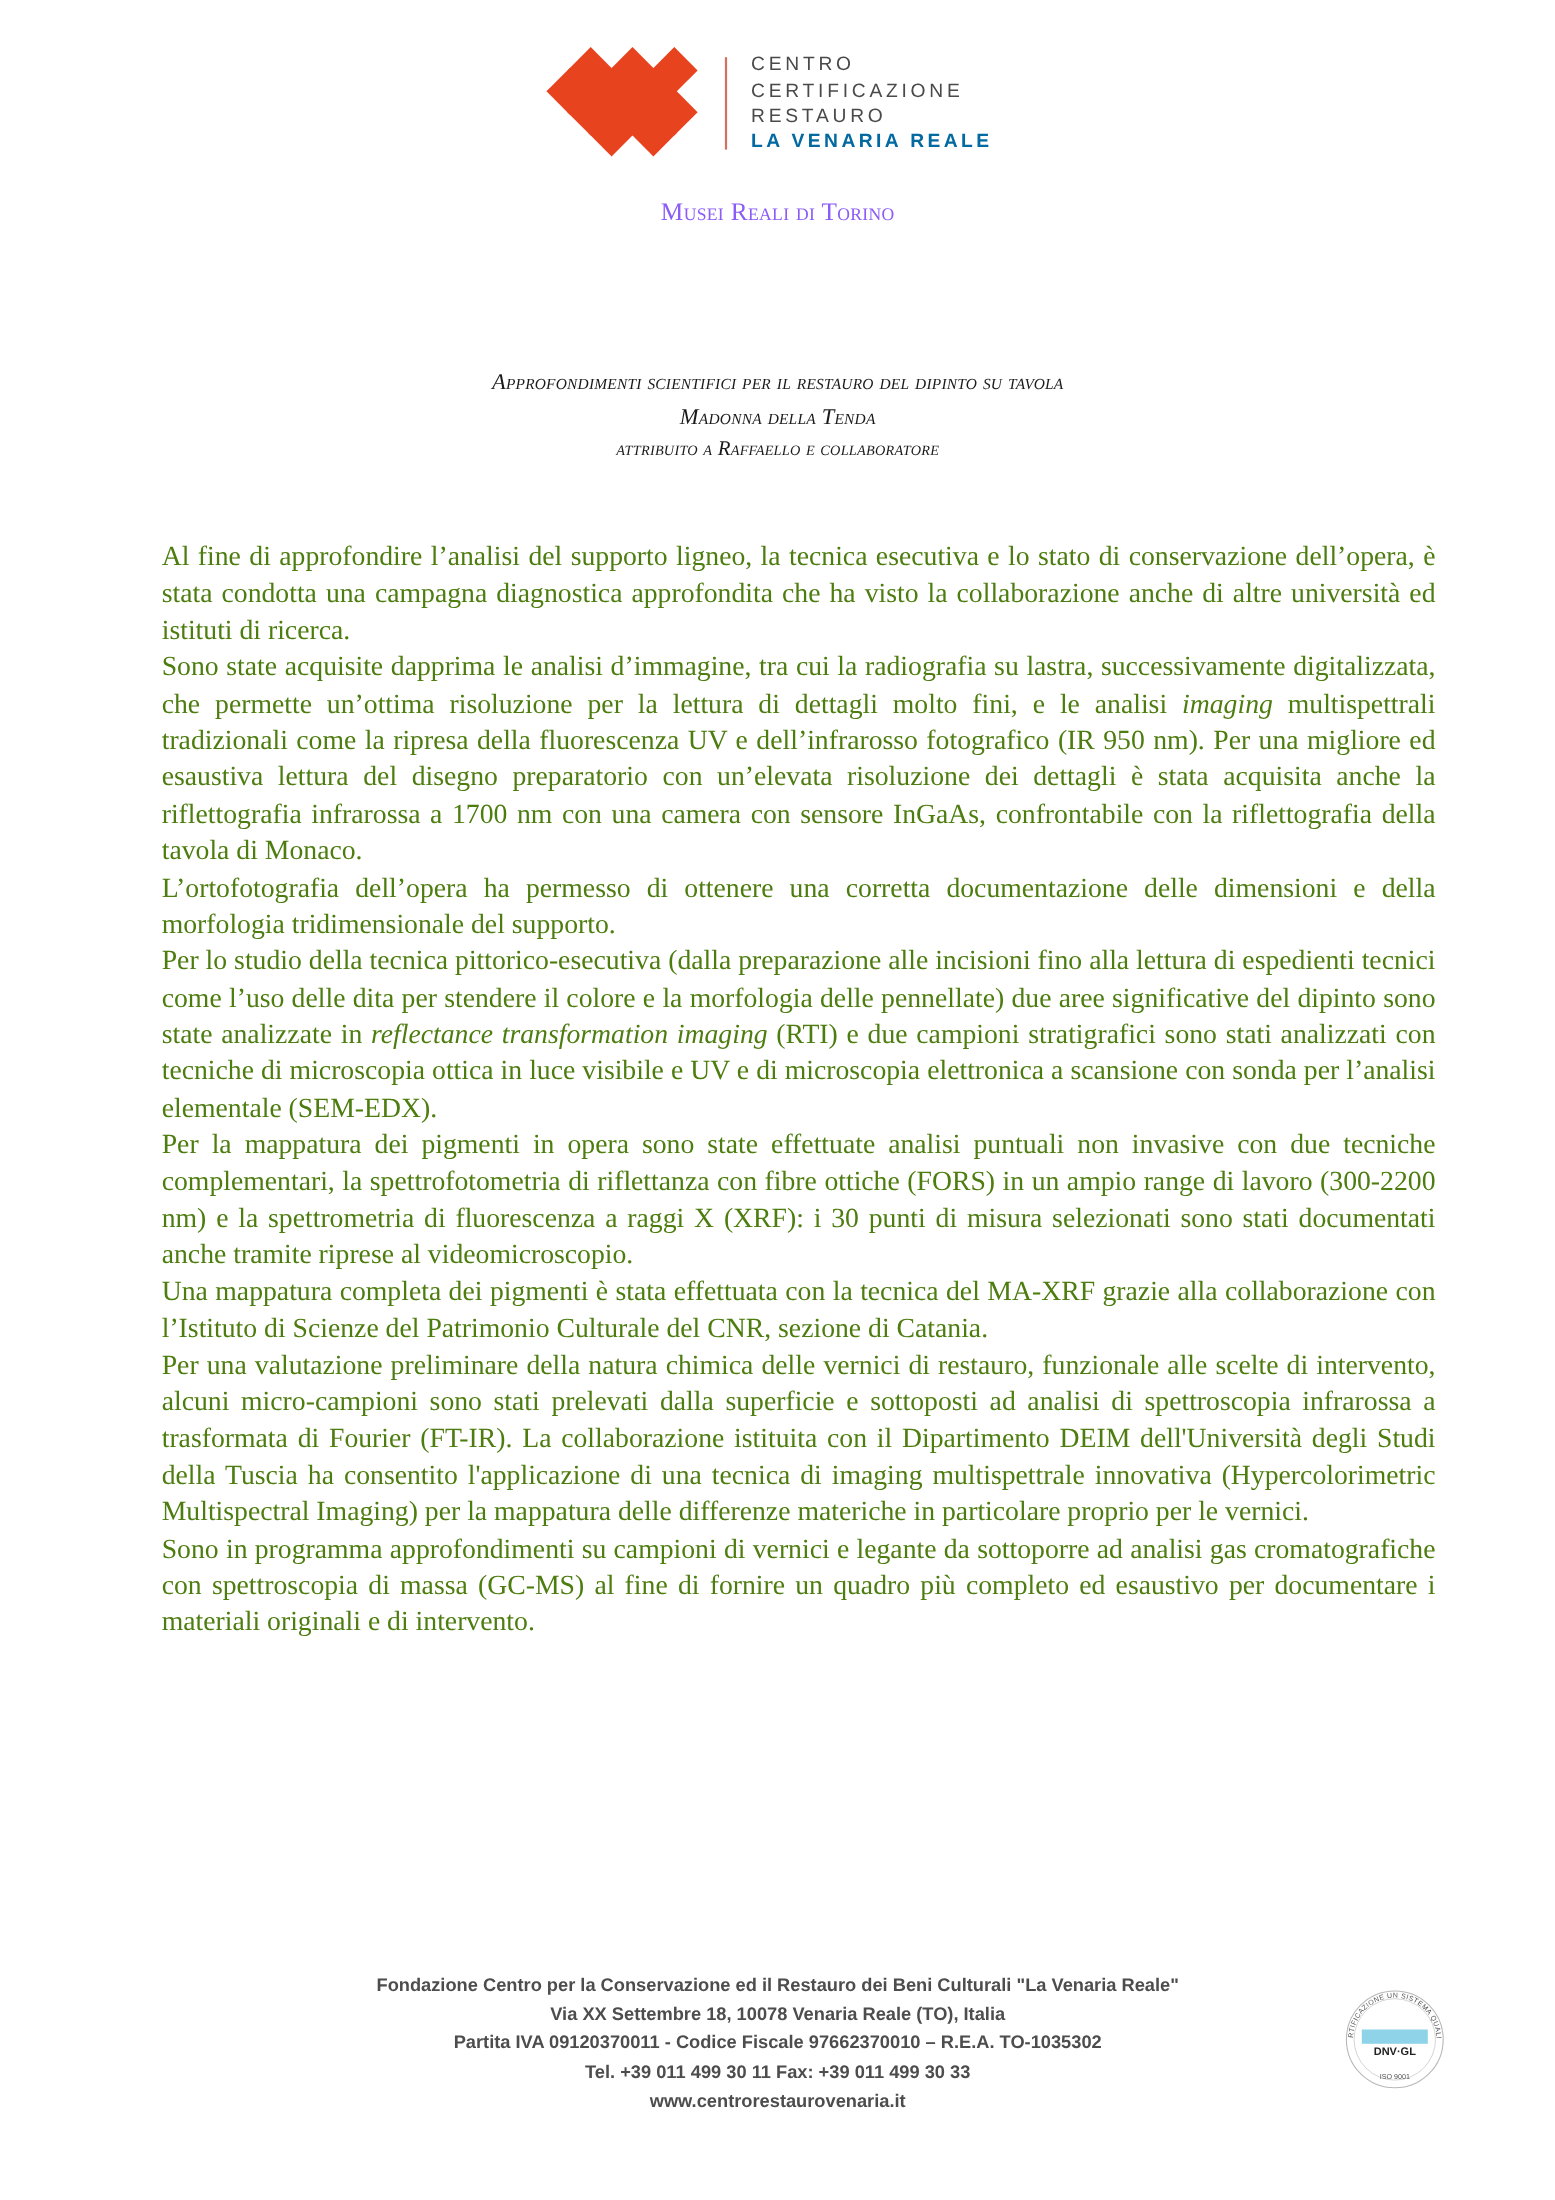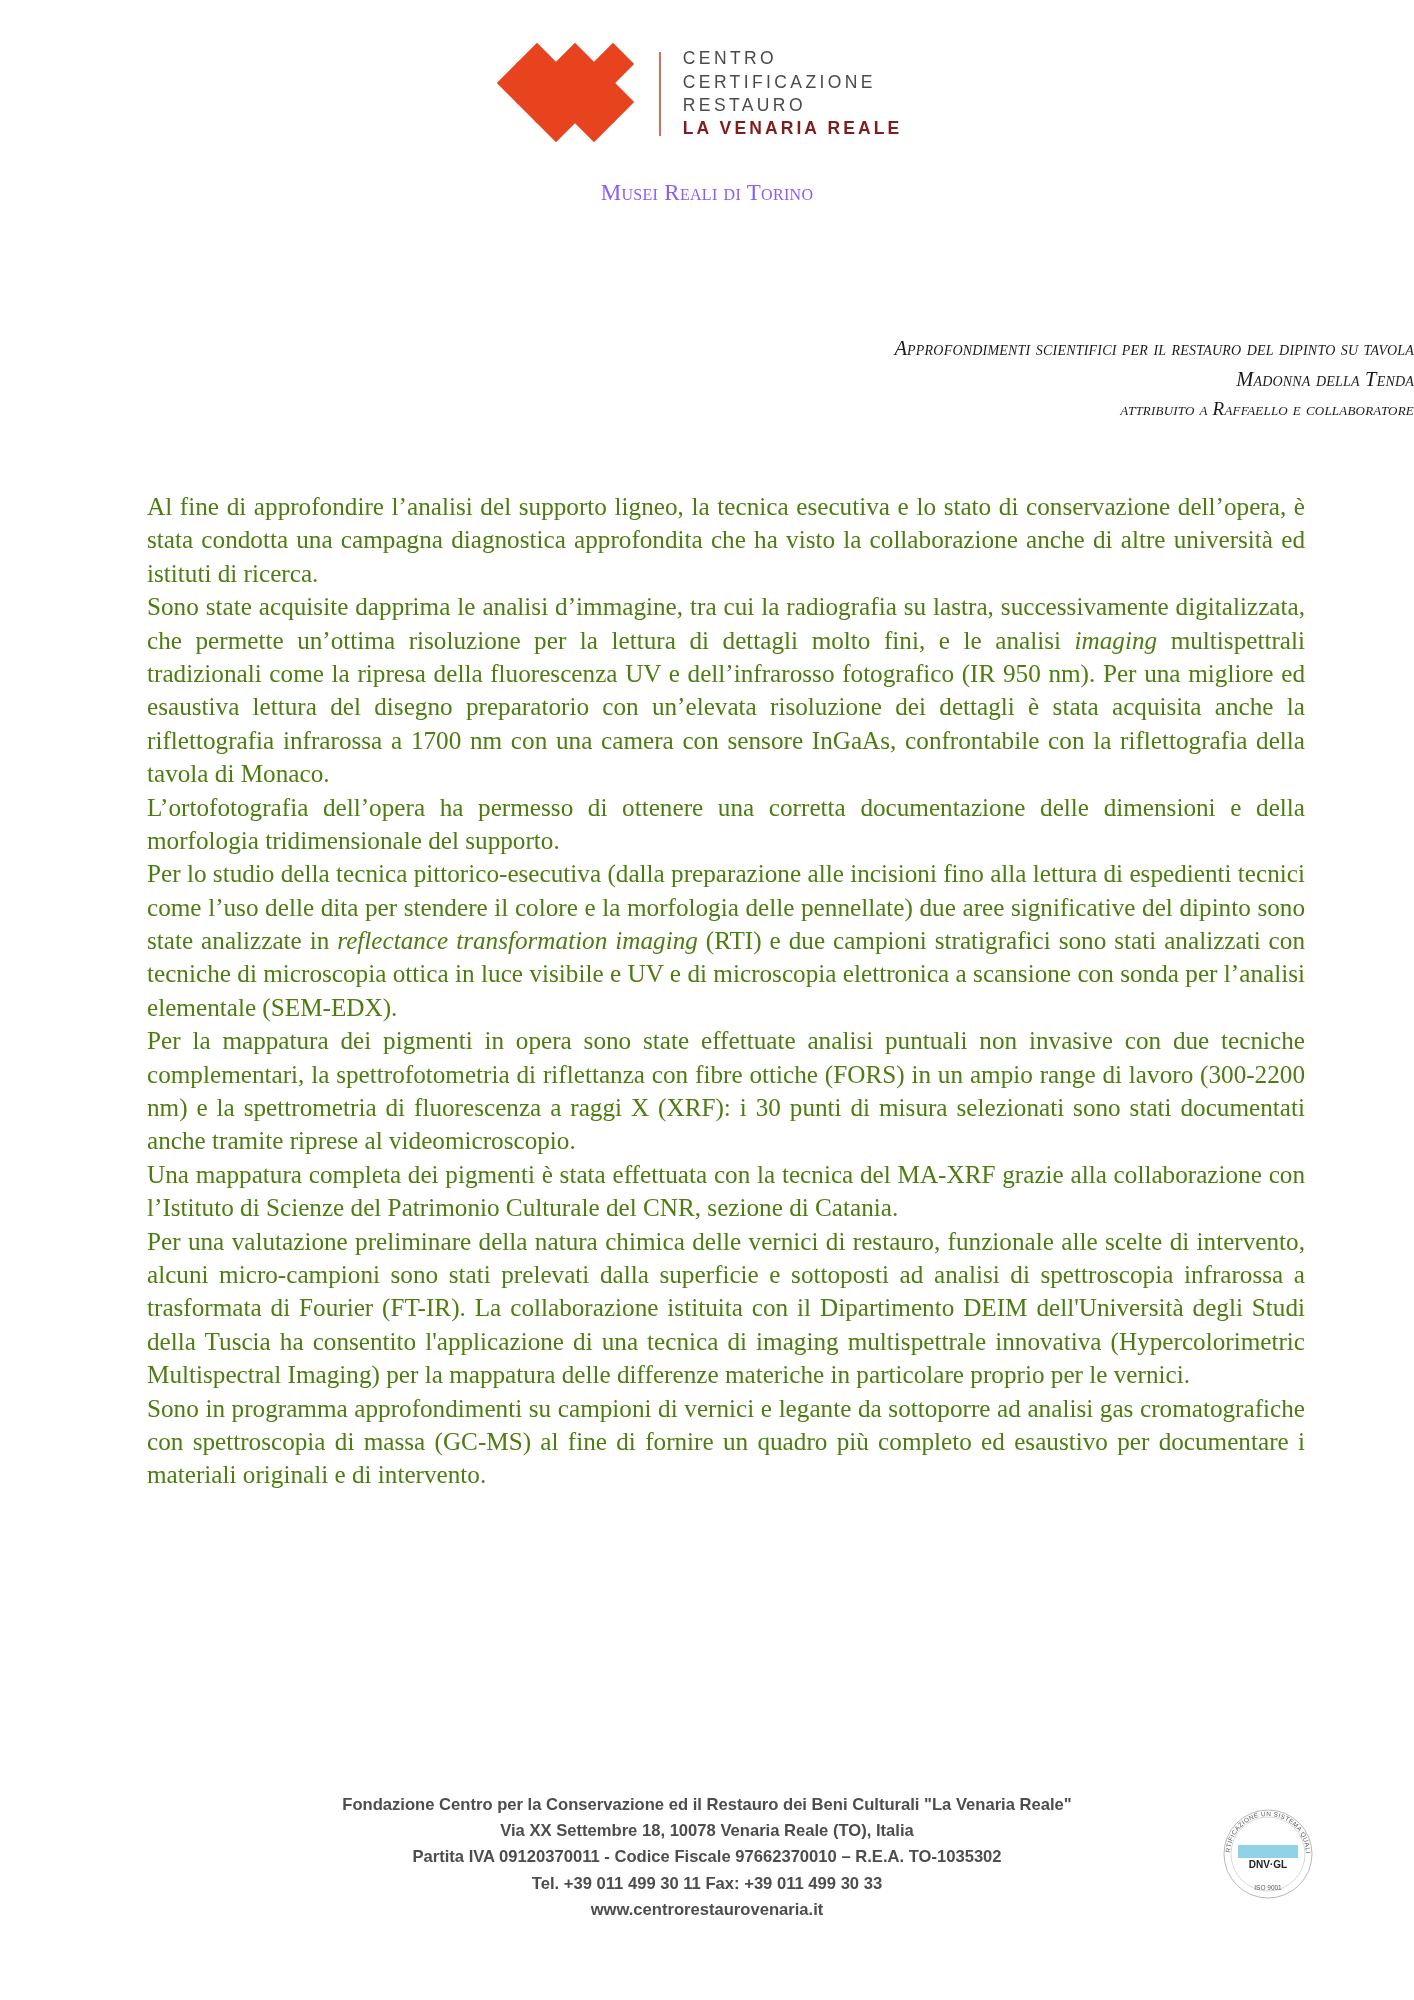--- a/index.html
+++ b/index.html
@@ -59,21 +59,21 @@
     flex: 0 0 auto;
   }
   .logo-text .l {
     font-size: 17.5px;
     letter-spacing: 3.4px;
     color: #4A4A4A;
     font-weight: 400;
     white-space: nowrap;
   }
   .logo-text .l.accent {
-    color: #7f1d1d;
+    color: #0369a1;
     font-weight: 700;
     letter-spacing: 3.1px;
   }
 
   
   .heading-block {
     position: absolute;
     left: 0;
     top: 176px;
     width: 100%;
@@ -84,21 +84,21 @@
     font-variant: small-caps;
     letter-spacing: 0.3px;
     line-height: 1.46;
     color: #8b5cf6;
   }
   .subtitle-block {
     position: absolute;
     left: 0;
     top: 333px;
     width: 100%;
-    text-align: right;
+    text-align: center;
   }
   .subtitle-line {
     font-size: 20.5px;
     font-style: italic;
     font-variant: small-caps;
     letter-spacing: 0.2px;
     line-height: 1.5;
     color: #1a1a1a;
   }
   .subtitle-line.small {

